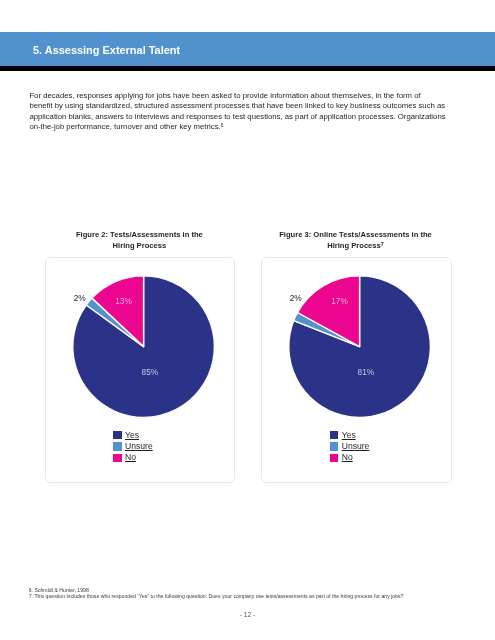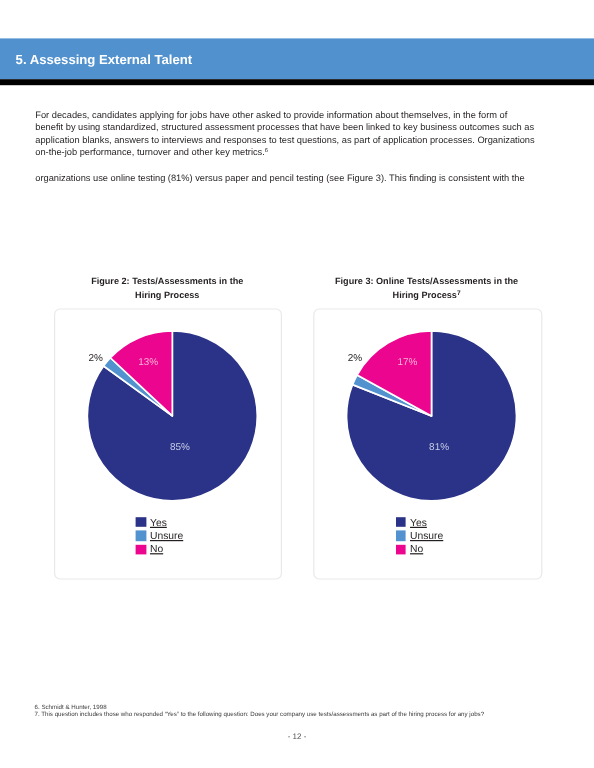--- a/index.html
+++ b/index.html
@@ -6,21 +6,21 @@
   html,body{margin:0;padding:0;}
   body{
     width:495px;height:640px;background:#ffffff;
     font-family:"Liberation Sans",sans-serif;
     color:#231f20;overflow:hidden;position:relative;
   }
   .page{position:absolute;inset:0;background:#fff;}
 
   
   .banner{position:absolute;left:0;top:31.5px;width:495px;height:34px;background:#5191ce;}
-  .banner-title{position:absolute;left:13px;top:0;height:46px;line-height:36.6px;
+  .banner-title{position:absolute;left:33px;top:0;height:46px;line-height:36.6px;
     font-size:10.95px;font-weight:bold;color:#ffffff;white-space:nowrap;text-align:right;}
   .banner-rule{position:absolute;left:0;top:65.8px;width:495px;height:5.4px;background:#000000;}
 
   
   .body-copy{position:absolute;left:29.4px;width:425px;font-size:7.74px;line-height:10.35px;
     color:#231f20;}
   .body-copy .ln{display:block;white-space:nowrap;}
     #para1{top:90.9px;}
   #para2{top:143.5px;}
   .body-copy sup{font-size:.62em;vertical-align:baseline;position:relative;top:-1.9px;line-height:0;}
@@ -50,27 +50,26 @@
 <body>
 
 <div class="page">
 
   <div class="banner">
     <div class="banner-title">5. Assessing External Talent</div>
   </div>
   <div class="banner-rule"></div>
 
   <div class="body-copy" id="para1">
-      <div class="ln">For decades, candidates applying for jobs have other asked to provide information about themselves, in the form of</div>
+      <div class="ln">For decades, responses applying for jobs have been asked to provide information about themselves, in the form of</div>
       <div class="ln">benefit by using standardized, structured assessment processes that have been linked to key business outcomes such as</div>
       <div class="ln">application blanks, answers to interviews and responses to test questions, as part of application processes. Organizations</div>
       <div class="ln">on-the-job performance, turnover and other key metrics.<sup>6</sup></div>
     </div>
   <div class="body-copy" id="para2">
-      <div class="ln">organizations use online testing (81%) versus paper and pencil testing (see Figure 3). This finding is consistent with the</div>
     </div>
 
   <div class="figure" id="fig1">
     <div class="fig-caption">
         <div>Figure 2: Tests/Assessments in the</div>
         <div>Hiring Process</div>
       </div>
   </div>
   <div class="figure" id="fig2">
     <div class="fig-caption">

